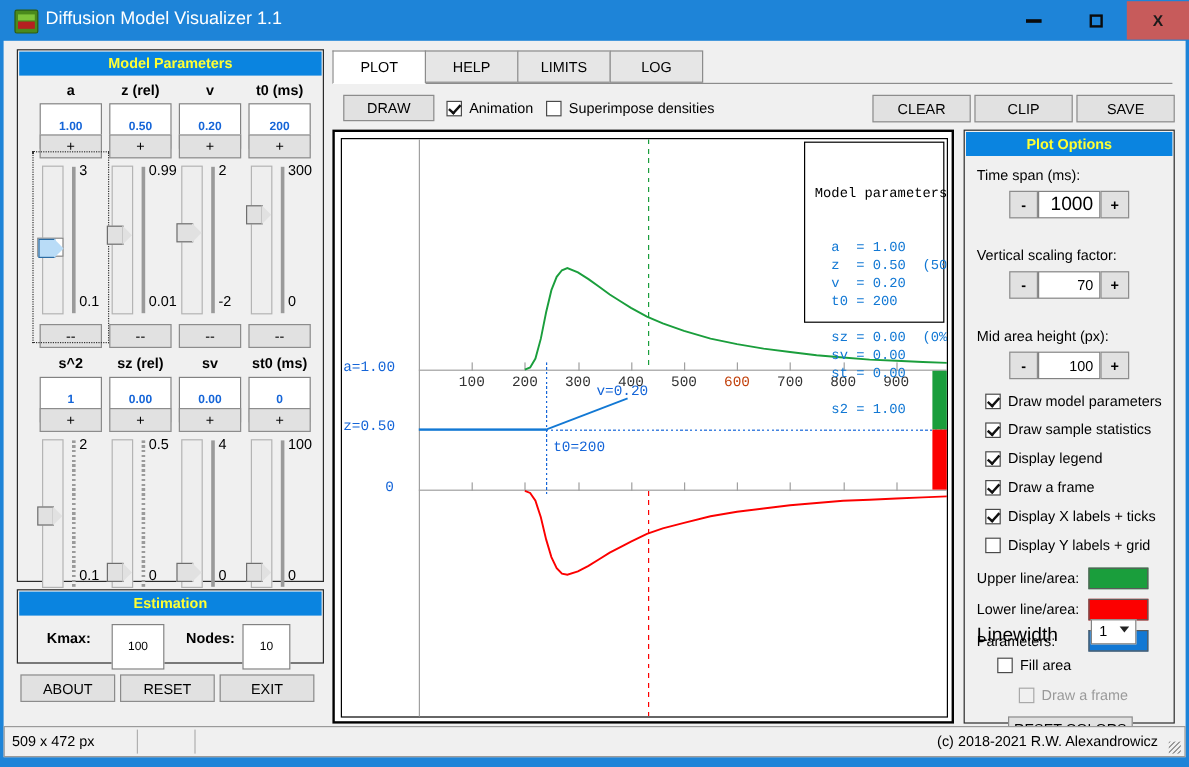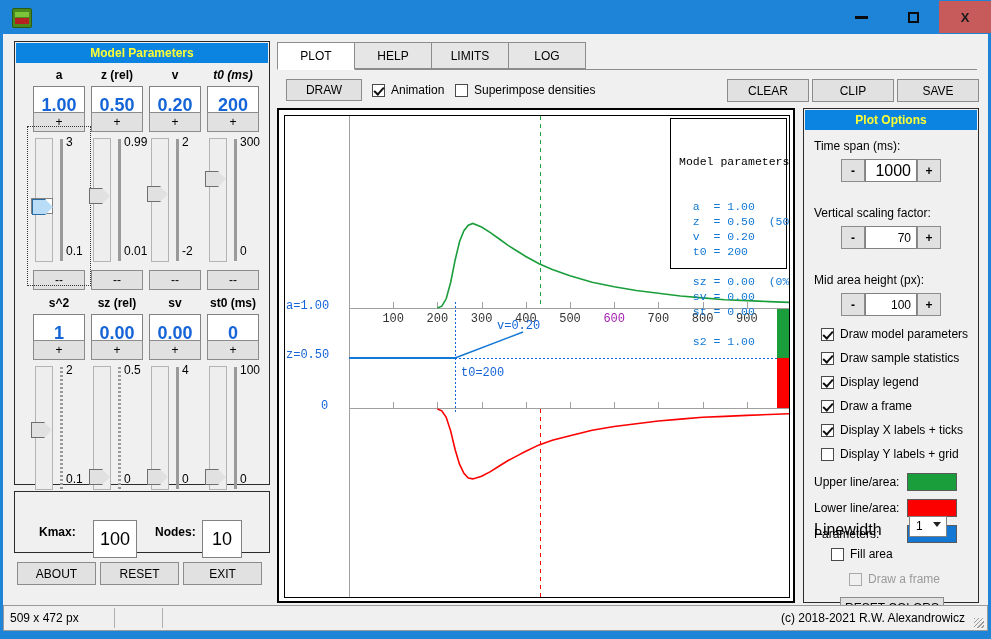--- a/index.html
+++ b/index.html
@@ -34,21 +34,21 @@
   
   .group{position:absolute;background:#f0f0f0;border:1px solid #2b2b2b;box-sizing:border-box;}
   .group-hdr{position:absolute;left:1px;top:1px;right:1px;height:20px;background:#0a84e0;
              color:#ffff33;font-weight:bold;font-size:12px;display:flex;align-items:center;
              justify-content:center;}
 
   
   .plabel{position:absolute;font-weight:bold;font-size:12px;text-align:center;}
   .pfield{position:absolute;height:38px;background:#fff;border:1px solid #828282;
           box-sizing:border-box;display:flex;align-items:center;justify-content:center;
-          color:#1565d8;font-weight:bold;font-size:18px;}
+          color:#1565d8;font-weight:bold;font-size:10px;}
   .btn{position:absolute;background:#e1e1e1;border:1px solid #8c8c8c;box-sizing:border-box;
        display:flex;align-items:center;justify-content:center;font-size:12px;color:#000;
        cursor:default;}
 
   
   .sl-track{position:absolute;width:18px;background:#eeeeee;border:1px solid #b4b4b4;
             box-sizing:border-box;}
   .sl-thumb{position:absolute;width:22px;height:16px;}
   .sl-thumb i{display:block;width:14px;height:16px;background:#e1e1e1;border:1px solid #6e6e6e;
               box-sizing:border-box;position:absolute;left:0;top:0;}
@@ -118,20 +118,21 @@
 </head>
 <body>
 
 <div class="app">
 
   <div class="titlebar">
     <div class="tb-icon">
         <div class="m1"></div>
         <div class="m2"></div>
       </div>
+    <div class="tb-title">Diffusion Model Visualizer 1.1</div>
     <div class="tb-btns">
       <div class="tb-btn">
           <div class="tb-min"></div>
         </div>
       <div class="tb-btn">
           <div class="tb-max"></div>
         </div>
       <div class="tb-btn close">X</div>
     </div>
   </div>
@@ -171,21 +172,21 @@
           <div class="btn" style="left: 134px; top: 70px; width: 52px; height: 20px;">+</div>
           <div class="btn" style="left: 134px; top: 228px; width: 52px; height: 20px;">--</div>
           <div class="sl-track" style="left: 136px; top: 96px; height: 124px;"></div>
           <div class="sl-rule" style="left: 161px; top: 97px; height: 122px;"></div>
           <div class="sl-thumb" style="left: 132px; top: 143.76px;">
             <i></i>
             <b></b>
           </div>
           <div class="sl-max" style="left: 167px; top: 93px;">2</div>
           <div class="sl-min" style="left: 167px; top: 202px;">-2</div>
-          <div class="plabel" style="left: 192px; top: 26px; width: 52px; font-style: italic;">t0 (ms)</div>
+          <div class="plabel" style="left: 192px; top: 26px; width: 52px;">t0 (ms)</div>
           <div class="pfield" style="left: 192px; top: 44px; width: 52px;">200</div>
           <div class="btn" style="left: 192px; top: 70px; width: 52px; height: 20px;">+</div>
           <div class="btn" style="left: 192px; top: 228px; width: 52px; height: 20px;">--</div>
           <div class="sl-track" style="left: 194px; top: 96px; height: 124px;"></div>
           <div class="sl-rule" style="left: 219px; top: 97px; height: 122px;"></div>
           <div class="sl-thumb" style="left: 190px; top: 129.2px;">
             <i></i>
             <b></b>
           </div>
           <div class="sl-max" style="left: 225px; top: 93px;">300</div>
@@ -237,20 +238,21 @@
           <div class="sl-thumb" style="left: 190px; top: 426.88px;">
             <i></i>
             <b></b>
           </div>
           <div class="sl-max" style="left: 225px; top: 321px;">100</div>
           <div class="sl-min" style="left: 225px; top: 430px;">0</div>
         </div>
     </div>
 
     <div class="group" style="left:11px;top:457px;width:256px;height:62px;">
+      <div class="group-hdr">Estimation</div>
       <div style="position:absolute;left:24px;top:33px;font-weight:bold;font-size:12px;">Kmax:</div>
       <div class="pfield" style="left:78px;top:28px;width:44px;color:#000;font-weight:normal;">100</div>
       <div style="position:absolute;left:140px;top:33px;font-weight:bold;font-size:12px;">Nodes:</div>
       <div class="pfield" style="left:187px;top:28px;width:40px;color:#000;font-weight:normal;">10</div>
     </div>
 
     <div id="bottom-buttons">
         <div class="btn" style="left: 14px; top: 528px; width: 79px; height: 23px;">ABOUT</div>
         <div class="btn" style="left: 97px; top: 528px; width: 79px; height: 23px;">RESET</div>
         <div class="btn" style="left: 180px; top: 528px; width: 79px; height: 23px;">EXIT</div>
@@ -307,21 +309,21 @@
             <div class="tick" style="left: 373.4px; top: 286px; height: 7px;"></div>
             <div class="tick" style="left: 417.6px; top: 286px; height: 7px;"></div>
             <div class="tick" style="left: 461.8px; top: 286px; height: 7px;"></div>
           </div>
         <div id="xlabels">
             <div class="xlab" style="left: 90.2px; top: 196px; width: 36px; color: rgb(51, 51, 51);">100</div>
             <div class="xlab" style="left: 134.4px; top: 196px; width: 36px; color: rgb(51, 51, 51);">200</div>
             <div class="xlab" style="left: 178.6px; top: 196px; width: 36px; color: rgb(51, 51, 51);">300</div>
             <div class="xlab" style="left: 222.8px; top: 196px; width: 36px; color: rgb(51, 51, 51);">400</div>
             <div class="xlab" style="left: 267px; top: 196px; width: 36px; color: rgb(51, 51, 51);">500</div>
-            <div class="xlab" style="left: 311.2px; top: 196px; width: 36px; color: #a21caf;">600</div>
+            <div class="xlab" style="left: 311.2px; top: 196px; width: 36px; color: #c2410c;">600</div>
             <div class="xlab" style="left: 355.4px; top: 196px; width: 36px; color: rgb(51, 51, 51);">700</div>
             <div class="xlab" style="left: 399.6px; top: 196px; width: 36px; color: rgb(51, 51, 51);">800</div>
             <div class="xlab" style="left: 443.8px; top: 196px; width: 36px; color: rgb(51, 51, 51);">900</div>
           </div>
 
         <div style="position:absolute;left:64px;top:241px;width:106px;height:2px;background:#1278d4;"></div>
         <div class="hdot" style="left:170px;top:242px;width:336px;color:#1565d8;"></div>
 
         <div class="vdot" style="left:170px;top:186px;height:112px;"></div>
 

